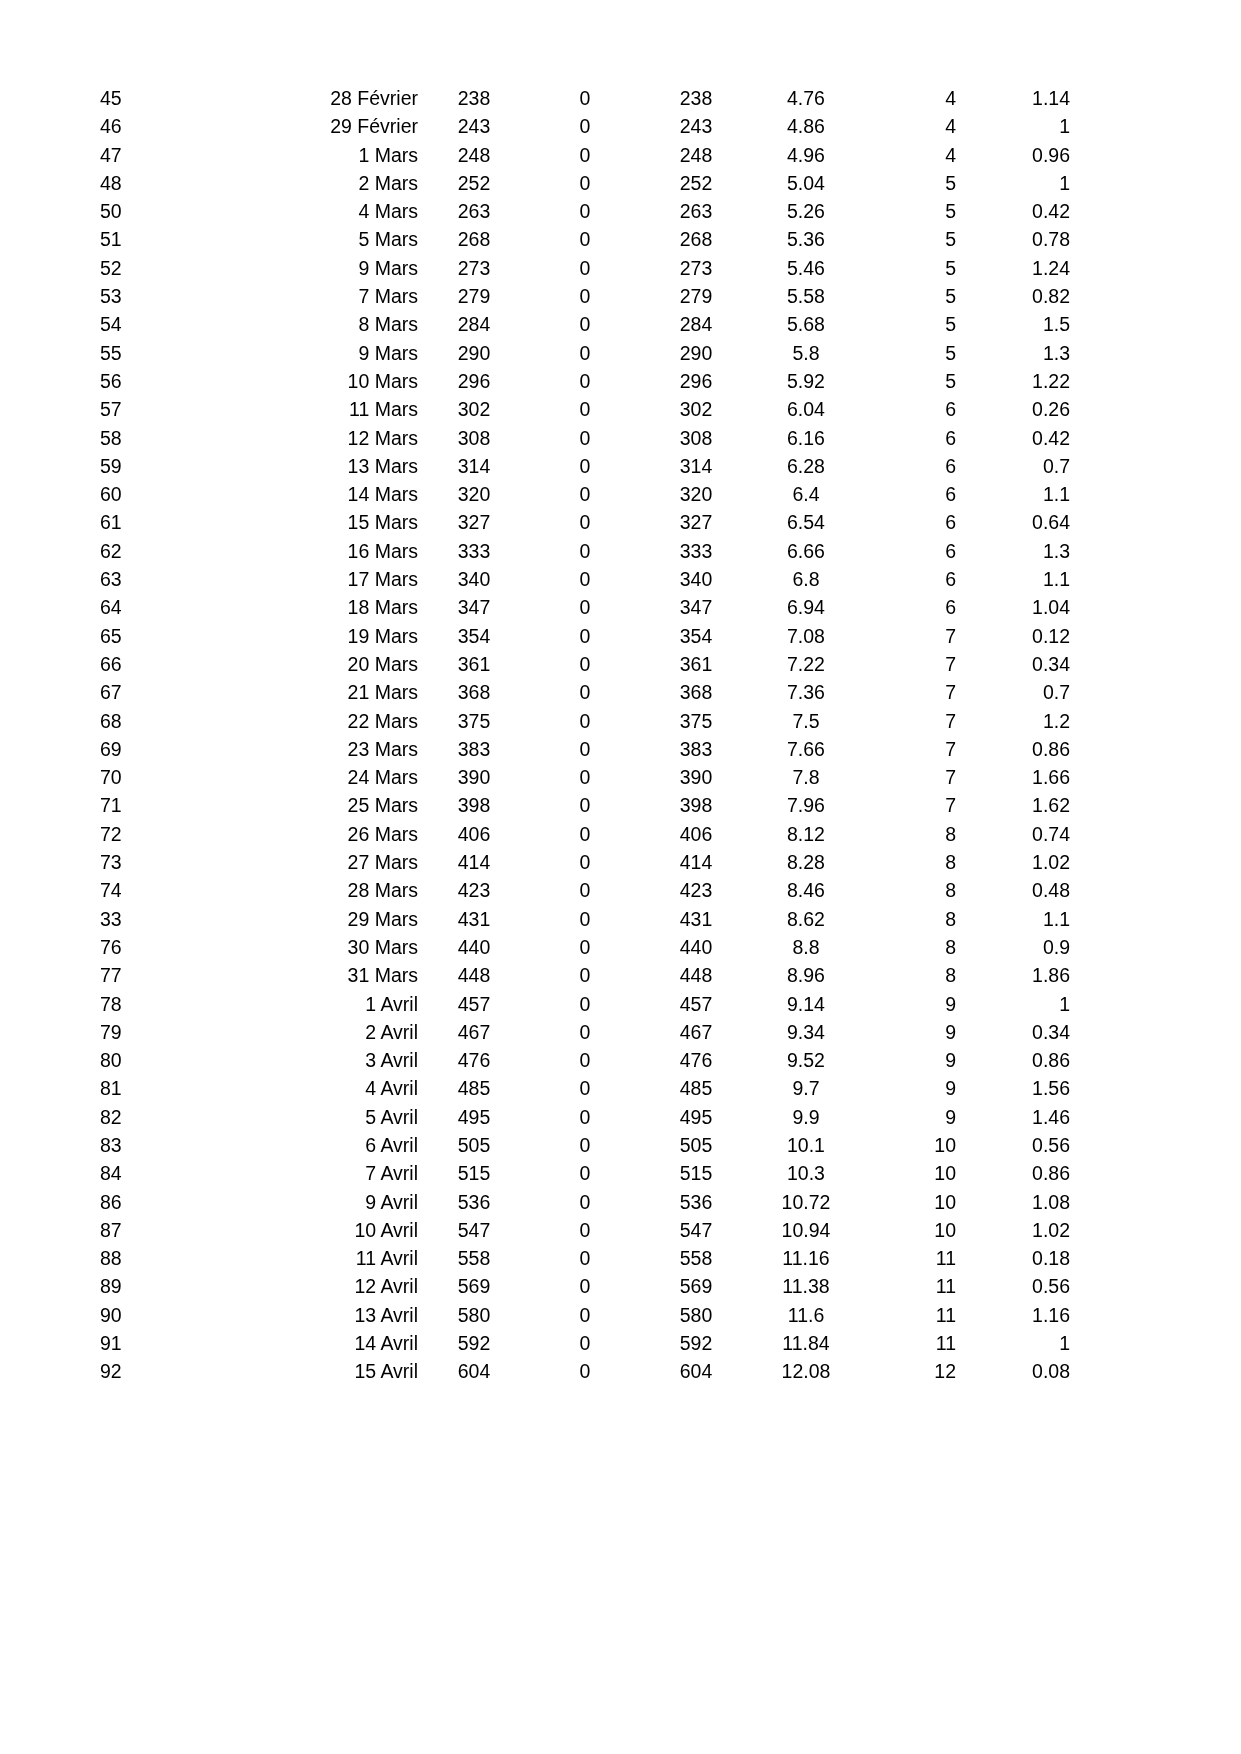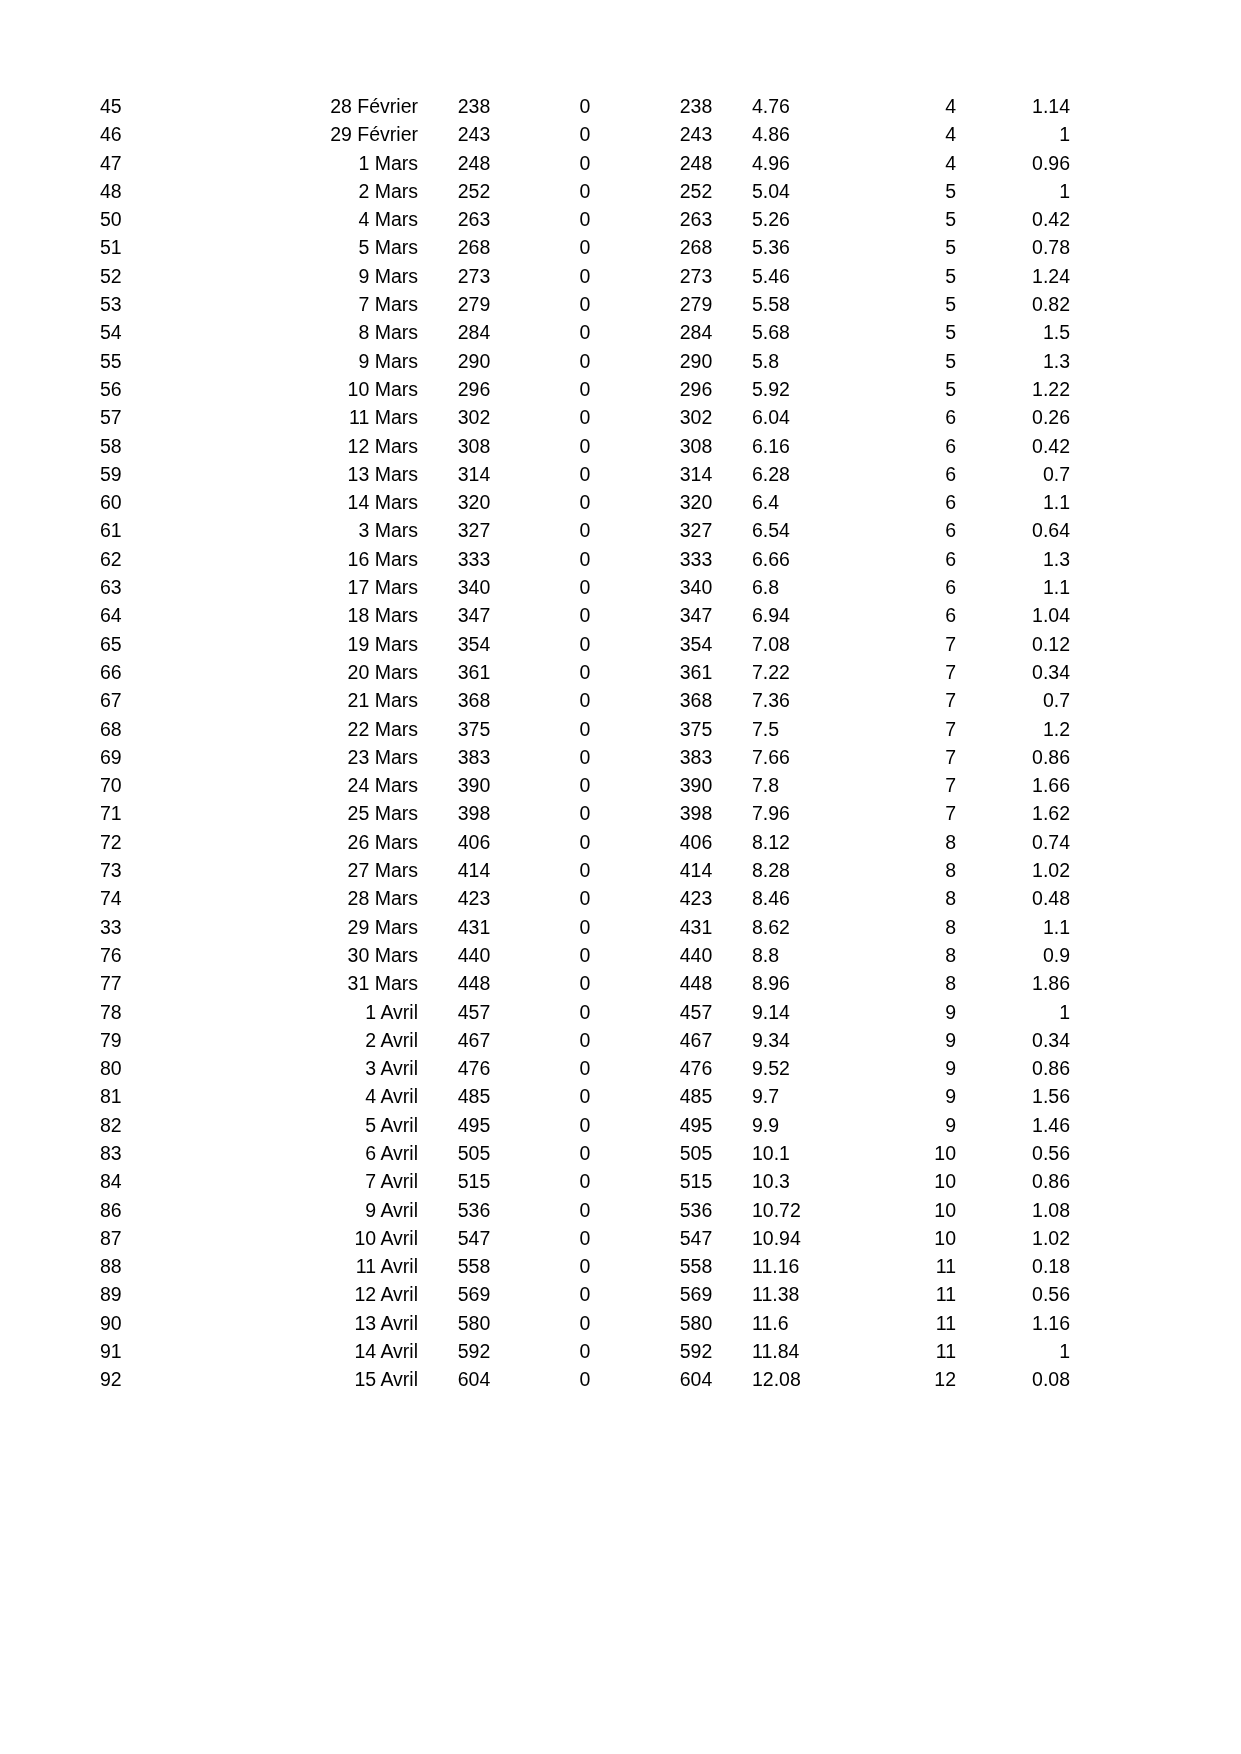--- a/index.html
+++ b/index.html
@@ -12,21 +12,21 @@
     width: 1241px;
     height: 1754px;
     background: #ffffff;
     font-family: "Liberation Sans", sans-serif;
     color: #000000;
     overflow: hidden;
   }
   .sheet {
     position: absolute;
     left: 100px;
-    top: 92px;
+    top: 84px;
     width: 970px;
   }
   table.grid {
     border-collapse: collapse;
     width: 970px;
     table-layout: fixed;
     font-size: 19.5px;
   }
   table.grid td {
     height: 28.3px;
@@ -35,21 +35,21 @@
     border: none;
     white-space: nowrap;
     overflow: visible;
   }
   
   .c-idx   { width: 118px; text-align: left;   padding-left: 8px; }
   .c-date  { width: 200px; text-align: right;  padding-right: 12px; }
   .c-v1    { width: 112px; text-align: center; }
   .c-v2    { width: 110px; text-align: center; }
   .c-v3    { width: 112px; text-align: center; }
-  .c-v4    { width: 108px; text-align: left;  padding-right: 26px; }
+  .c-v4    { width: 108px; text-align: center;  padding-right: 26px; }
   .c-v5    { width: 96px;  text-align: right;  padding-right: 32px; }
   .c-v6    { width: 114px; text-align: right;  padding-right: 8px; }
 </style>
 </head>
 <body>
 
 <div class="page">
   <div class="sheet">
     <table class="grid">
       <tbody id="table-body">
@@ -198,21 +198,21 @@
             <td class="c-date">14 Mars</td>
             <td class="c-v1">320</td>
             <td class="c-v2">0</td>
             <td class="c-v3">320</td>
             <td class="c-v4">6.4</td>
             <td class="c-v5">6</td>
             <td class="c-v6">1.1</td>
           </tr>
           <tr>
             <td class="c-idx">61</td>
-            <td class="c-date">3 Mars</td>
+            <td class="c-date">15 Mars</td>
             <td class="c-v1">327</td>
             <td class="c-v2">0</td>
             <td class="c-v3">327</td>
             <td class="c-v4">6.54</td>
             <td class="c-v5">6</td>
             <td class="c-v6">0.64</td>
           </tr>
           <tr>
             <td class="c-idx">62</td>
             <td class="c-date">16 Mars</td>

